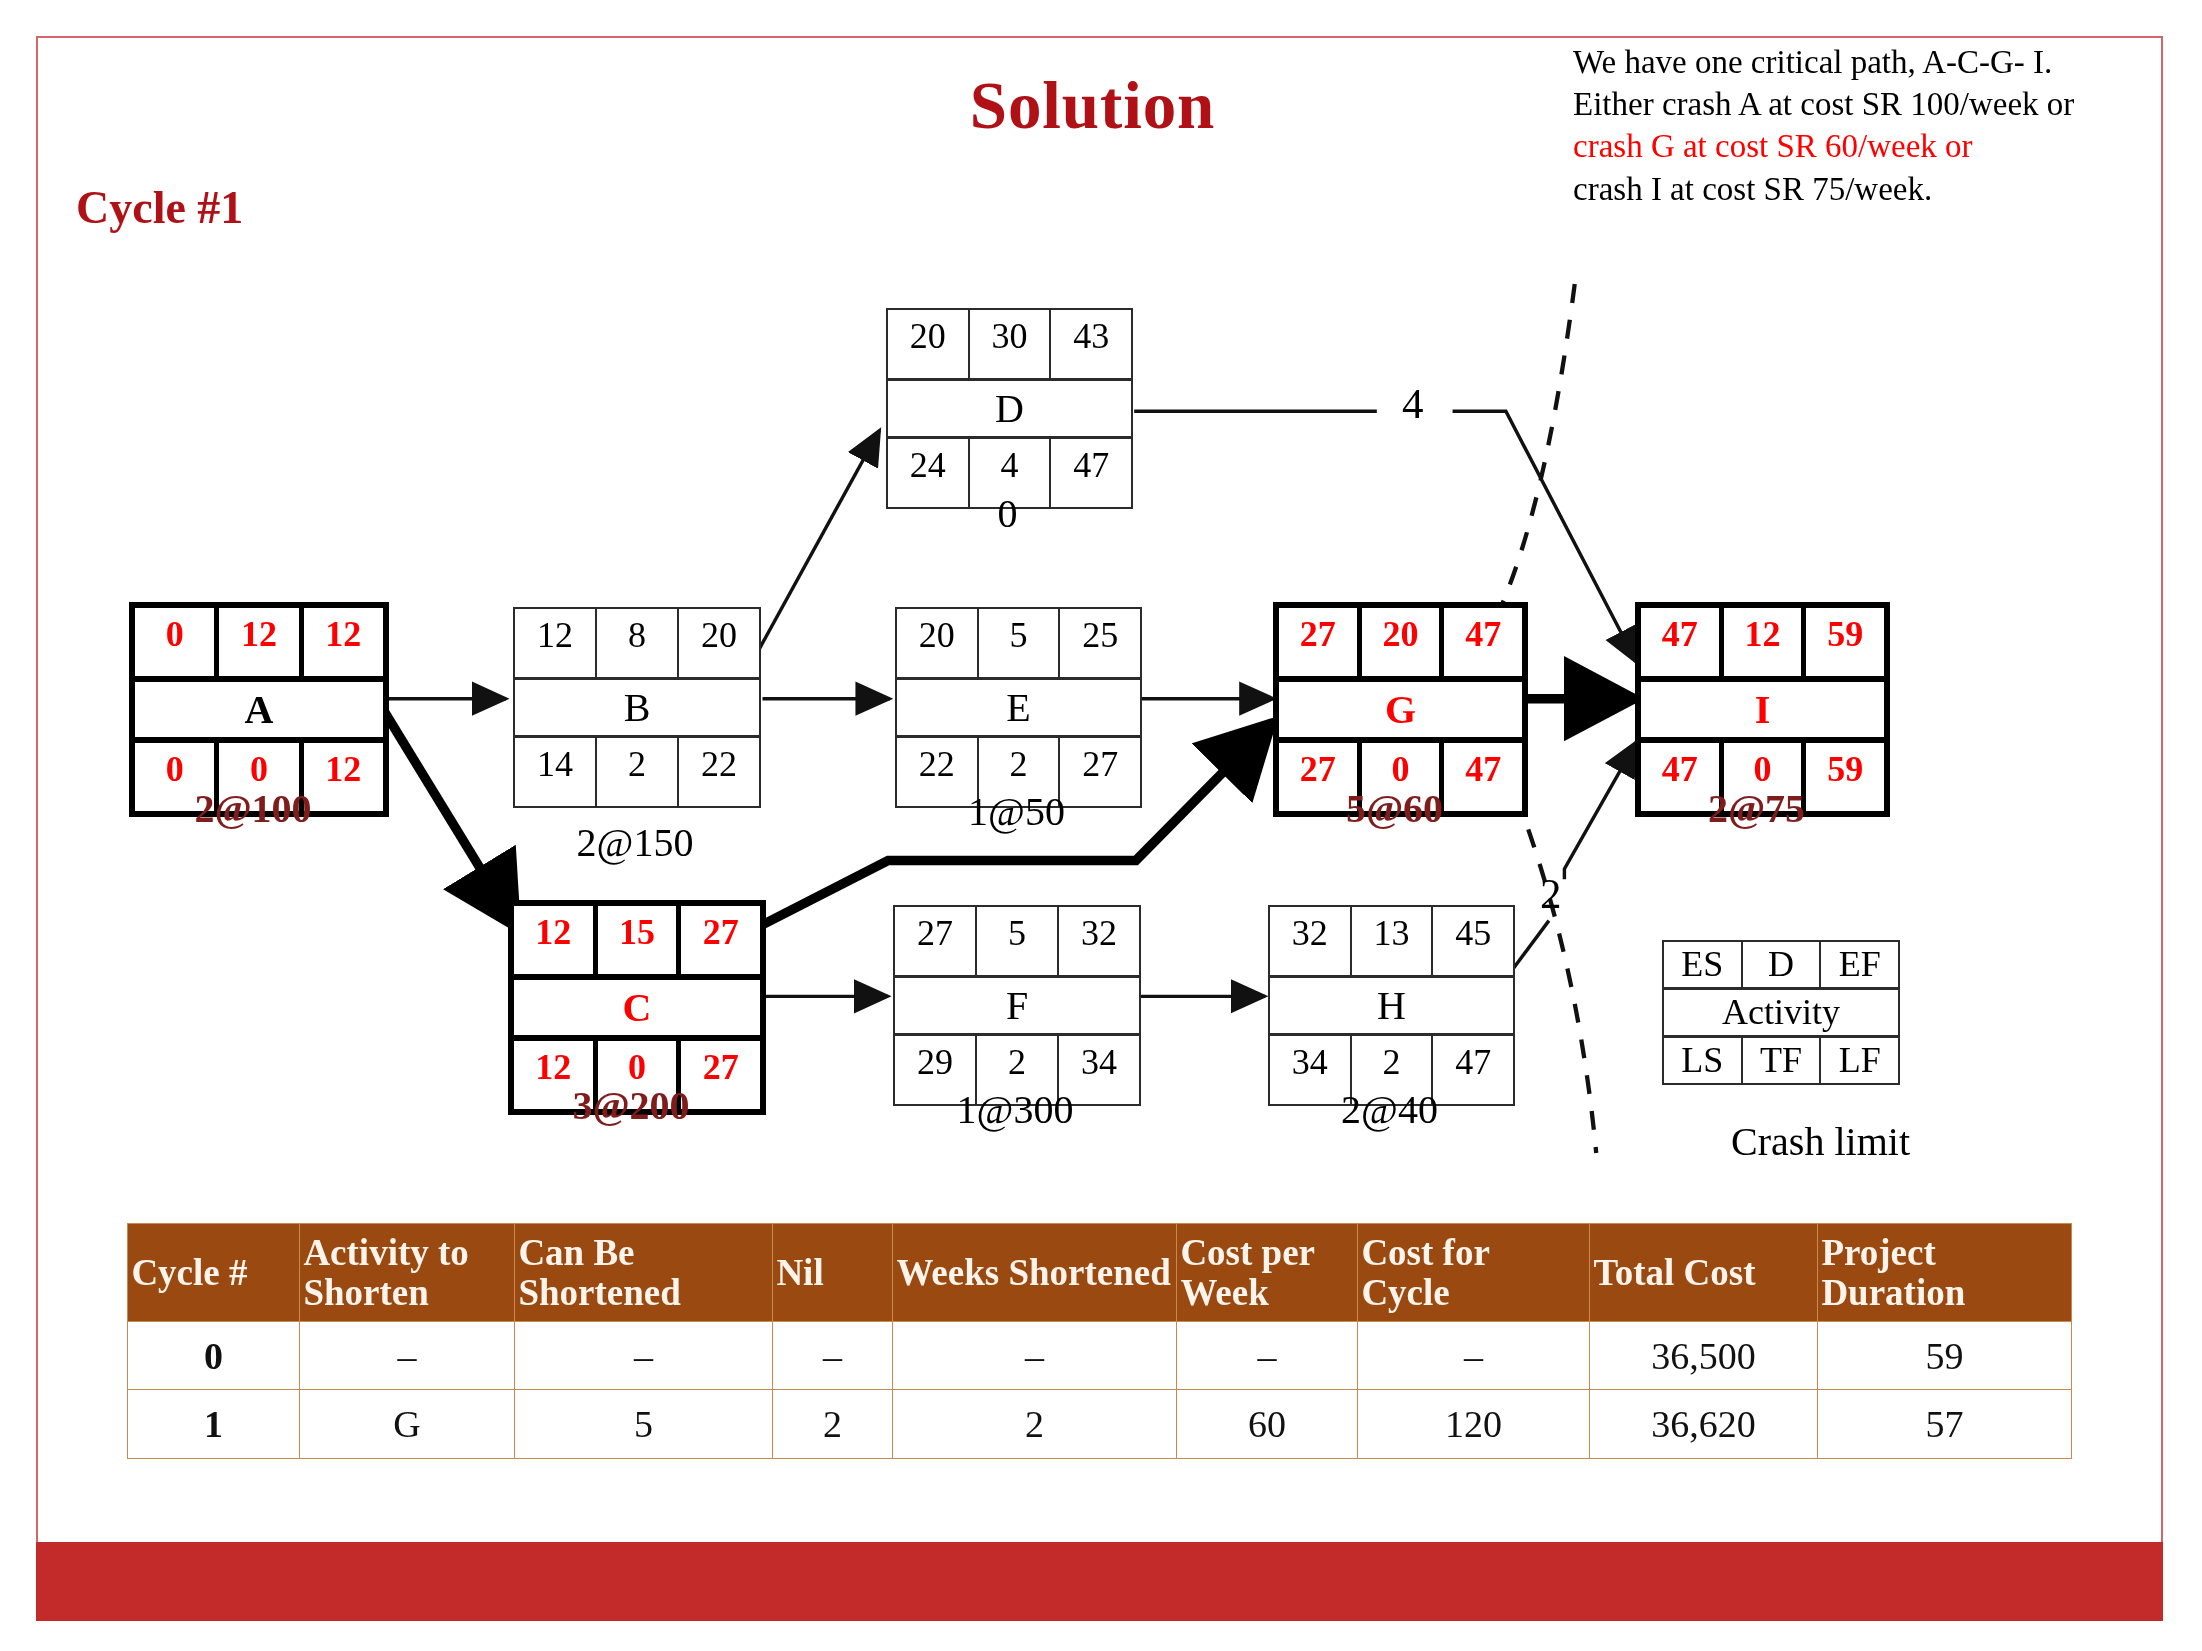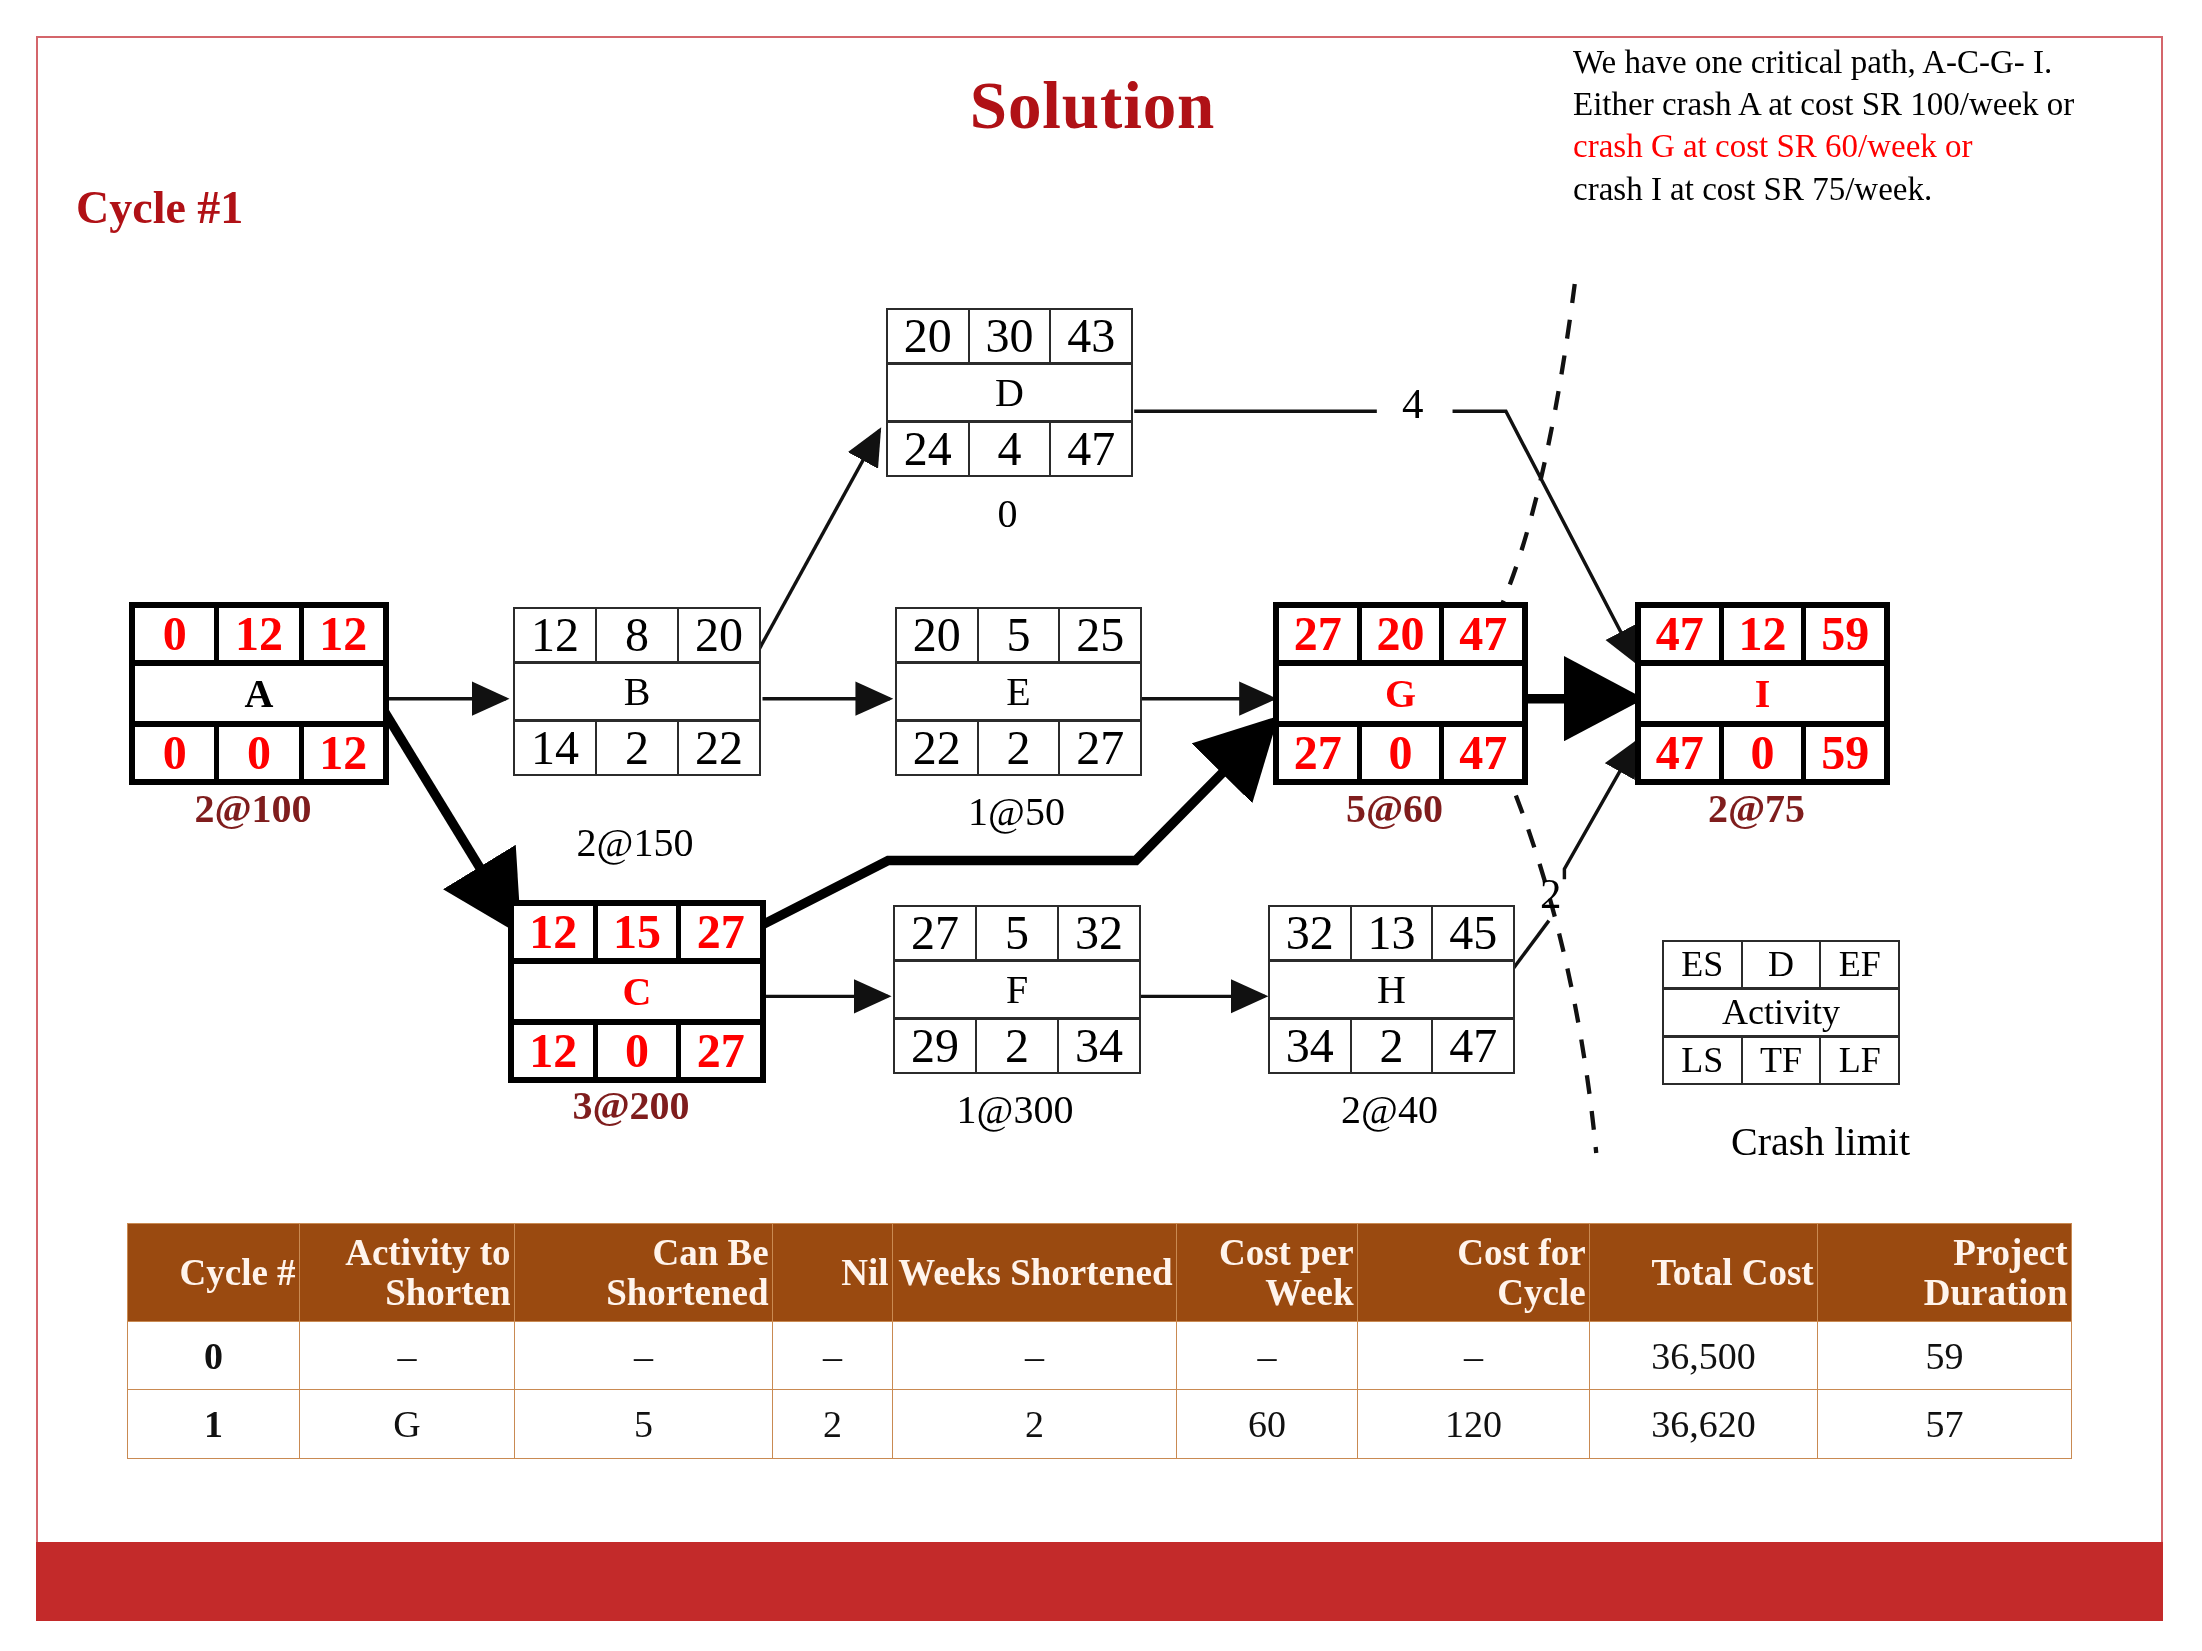--- a/index.html
+++ b/index.html
@@ -30,21 +30,21 @@
   .node .cell{flex:1 1 0;text-align:center;box-sizing:border-box;}
   .node.thin{border:2.6px solid #2b2b2b;}
   .node.thin .cell{border-right:2.6px solid #2b2b2b;}
   .node.thin .cell:last-child{border-right:none;}
   .node.thin .row.top .cell,.node.thin .row.bot .cell{border-bottom:none;}
   .node.thin .row.mid{border-top:3.4px solid #2b2b2b;border-bottom:3.4px solid #2b2b2b;}
   .node.thick{border:6px solid #000;}
   .node.thick .cell{border-right:5.2px solid #000;}
   .node.thick .cell:last-child{border-right:none;}
   .node.thick .row.mid{border-top:6px solid #000;border-bottom:6px solid #000;}
-  .node .row.top,.node .row.bot{height:52px;line-height:52px;font-size:48px;}
+  .node .row.top,.node .row.bot{height:68px;line-height:52px;font-size:36px;}
   .node .row.mid{height:55px;line-height:55px;font-size:40px;text-align:center;}
   .node .row.mid .cell{flex:1 1 100%;}
   .node.black{color:#000;}
   .node.red .row.top,.node.red .row.bot,.node.red .row.mid{color:#FF0000;font-weight:bold;}
   .caption{position:absolute;text-align:center;font-size:40px;}
   .caption.black{color:#000;}
   .caption.red{color:#7f1d1d;font-weight:bold;}
 
   
   .leader-num{position:absolute;font-size:43px;color:#000;}
@@ -58,21 +58,21 @@
   #legend .cell:last-child{border-right:none;border-radius:15px;}
   #legend .row.mid{border-top:3.4px solid #2b2b2b;border-bottom:3.4px solid #2b2b2b;}
   #legend .row.mid .cell{flex:1 1 100%;}
   #legend-caption{position:absolute;left:1652px;top:1118px;width:258px;
                   text-align:right;font-size:40px;color:#000;}
 
   
   #summary{position:absolute;left:127px;top:1223px;width:1944px;
            border-collapse:collapse;table-layout:fixed;}
   #summary th{background:#9A4A10;color:#FFF4EC;font-weight:bold;font-size:37px;
-              line-height:1.08;padding:8.6px 3.4px;text-align:right;vertical-align:middle;
+              line-height:1.08;padding:8.6px 3.4px;text-align:left;vertical-align:middle;
               border:1.7px solid #C98A52;}
   #summary td{background:#fff;color:#111;font-size:38px;text-align:center;
               padding:5.2px 3.4px;border:1.7px solid #C98A52;height:57px;}
   #summary td.firstcol{font-weight:bold;}
   #summary col.c0{width:172px;} #summary col.c1{width:215px;}
   #summary col.c2{width:258px;} #summary col.c3{width:120px;}
   #summary col.c4{width:284px;} #summary col.c5{width:181px;}
   #summary col.c6{width:232px;} #summary col.c7{width:228px;}
   #summary col.c8{width:254px;}
 

